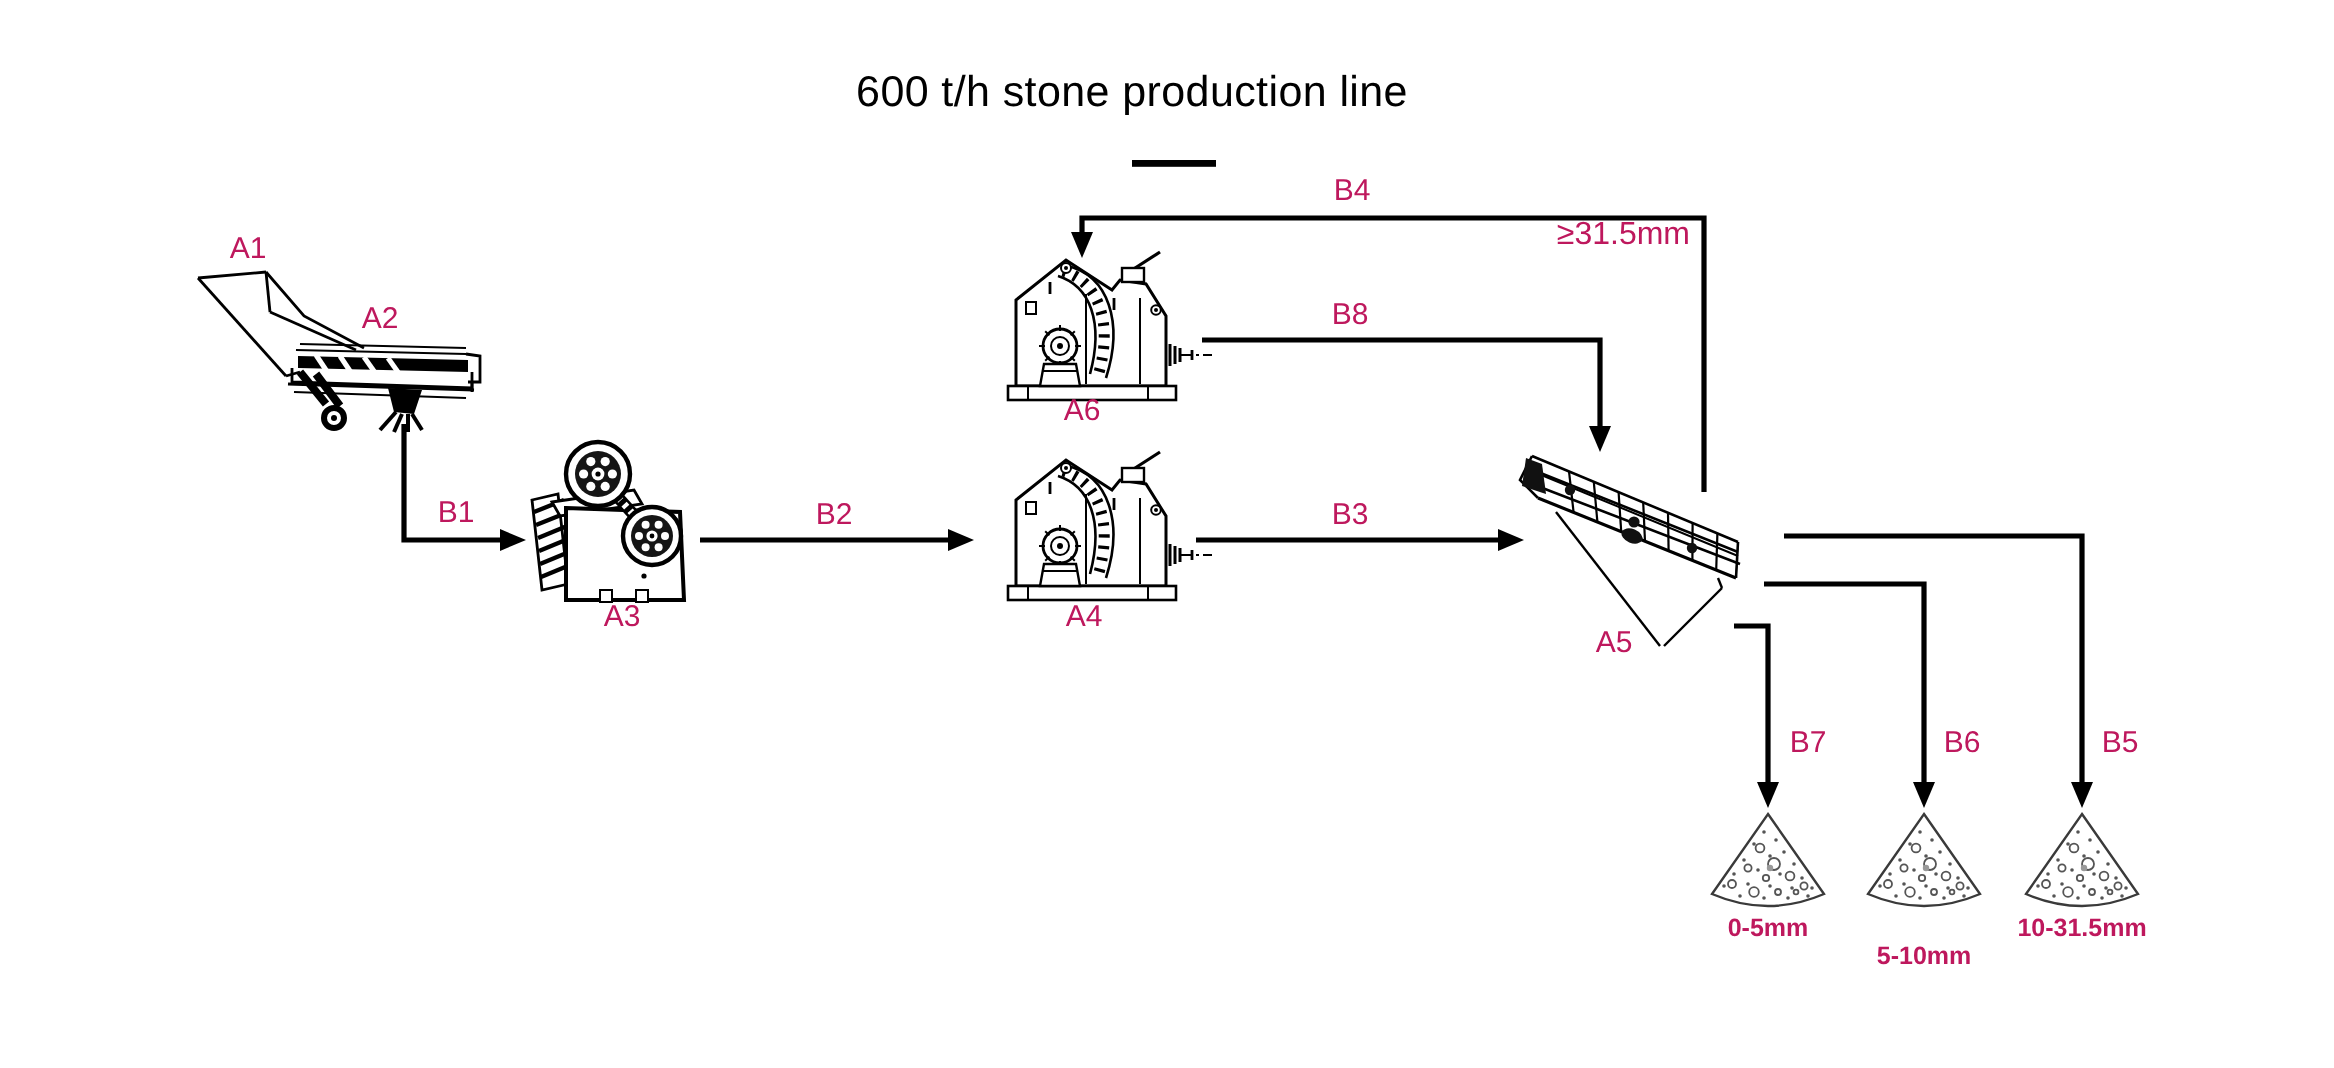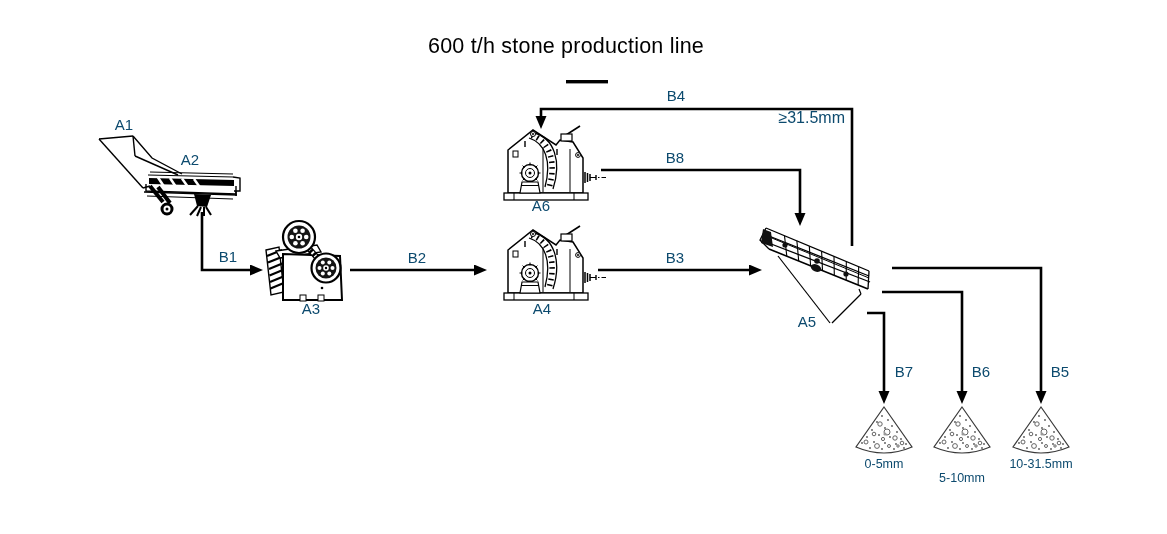--- a/index.html
+++ b/index.html
@@ -3,28 +3,28 @@
 <meta charset="utf-8">
 <style>
   html,body{margin:0;padding:0;background:#fff;}
   .stage{
     position:relative;width:1167px;height:534px;background:#fff;
     font-family:"Liberation Sans", sans-serif;color:#000;overflow:hidden;
   }
   .abs{position:absolute;}
   .lbl{
     position:absolute;transform:translateX(-50%);
-    font-size:15px;line-height:1.1;color:#0c4a6e;white-space:nowrap;
+    font-size:15px;line-height:1.1;color:#be185d;white-space:nowrap;
   }
   .title{
     position:absolute;transform:translateX(-50%);
     font-size:21.5px;letter-spacing:.2px;white-space:nowrap;
   }
   .small{font-size:16px;}
-  .pilelbl{font-size:12.5px;}
+  .pilelbl{font-size:12.5px;font-weight:bold;}
   svg{display:block;}
 </style>
 </head>
 <body>
 
 <div class="stage">
 
   <div class="title" style="left:566px;top:34px;">600 t/h stone production line</div>
 
   <svg class="abs" style="left:0;top:0;" width="1167" height="534" viewBox="0 0 1167 534">

